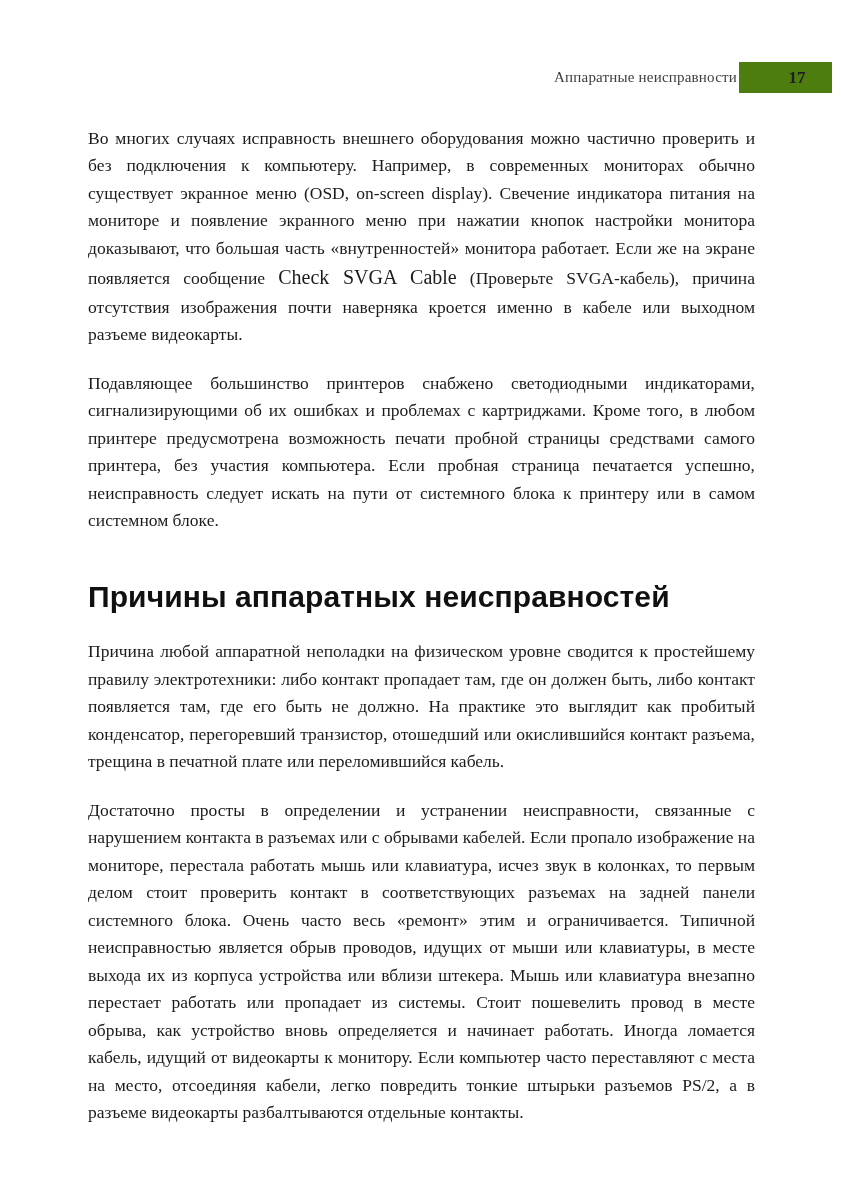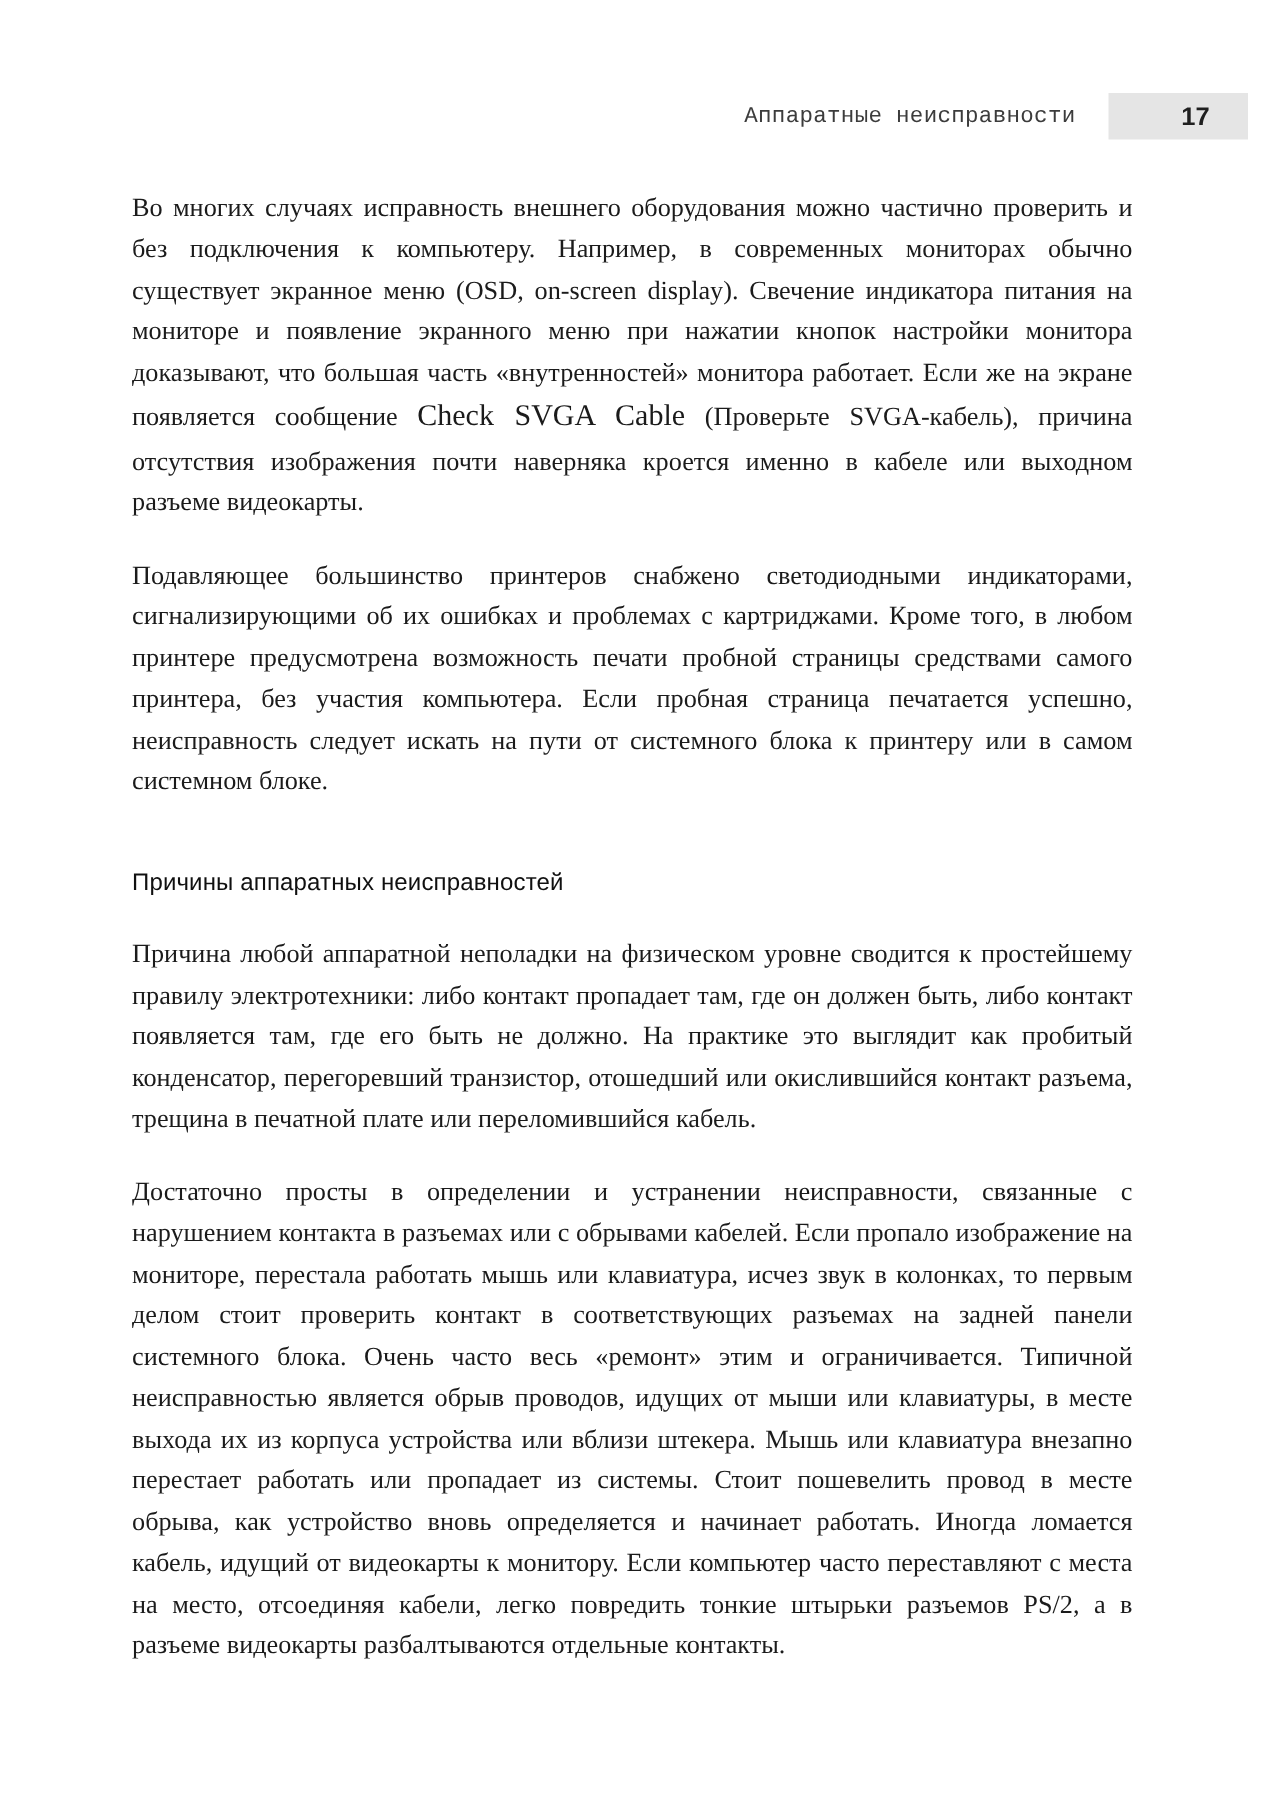--- a/index.html
+++ b/index.html
@@ -22,54 +22,54 @@
     overflow: hidden;
   }
   .page-header {
     display: flex;
     justify-content: flex-end;
     align-items: stretch;
     margin-top: 62px;
     height: 31px;
   }
   .running-title {
-    font-family: Liberation Mono, monospace;
+    font-family: Liberation Serif, serif;
     font-size: 15px;
     color: #3c3c3c;
     align-self: center;
-    margin-right: 22px;
+    margin-right: 2px;
     letter-spacing: 0.2px;
   }
   .page-number-badge {
     width: 70px;
-    background: #e5e5e5;
+    background: #4d7c0f;
     display: flex;
     align-items: center;
     justify-content: center;
-    font-family: Liberation Sans, sans-serif;
+    font-family: Liberation Serif, serif;
     font-weight: bold;
     font-size: 17px;
     color: #1f1f1f;
     margin-right: 9px;
     padding-left: 23px;
   }
   .content {
     margin: 32px 86px 0 88px;
   }
   .content p {
     font-size: 17.5px;
     line-height: 1.57;
     text-align: justify;
     margin: 0 0 21px 0;
     hyphens: auto;
   }
   .section-heading {
     font-family: "Liberation Sans", sans-serif;
-    font-weight: normal;
-    font-size: 16px;
+    font-weight: bold;
+    font-size: 30px;
     color: #101010;
     margin: 46px 0 24px 0;
     letter-spacing: 0.1px;
   }
   .mono {
     font-family: Liberation Serif, serif;
     font-size: 20px;
     white-space: pre;
   }
 </style>

